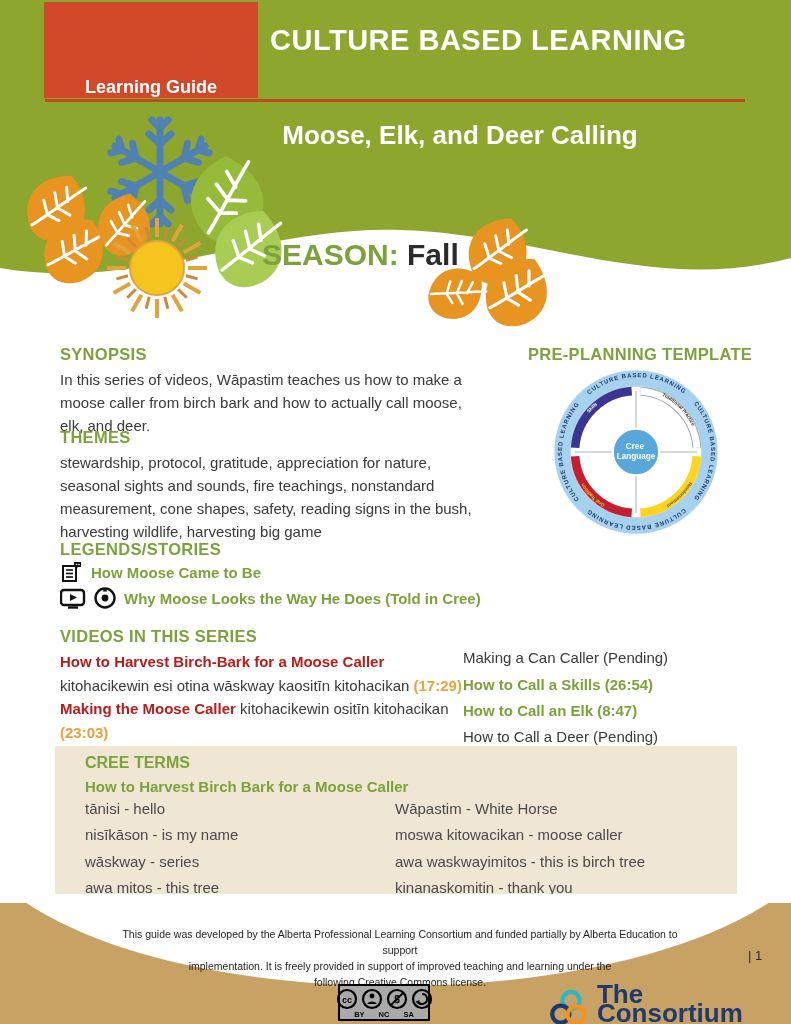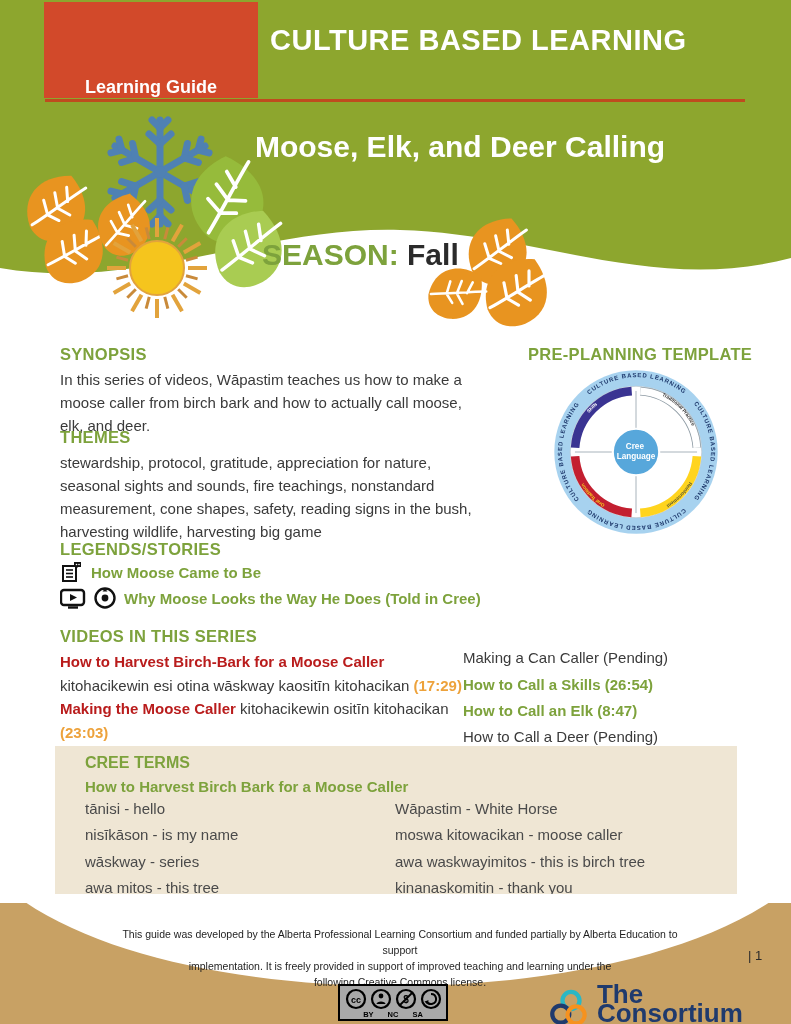--- a/index.html
+++ b/index.html
@@ -5,22 +5,22 @@
   html,body{margin:0;padding:0;background:#ffffff;}
   .page{position:relative;width:791px;height:1024px;overflow:hidden;background:#fff;
         font-family:"Liberation Sans","DejaVu Sans",sans-serif;color:#3a3a3a;}
   
   .header{position:absolute;left:0;top:0;width:791px;height:333px;background:#8DA62E;}
   .badge{position:absolute;left:44px;top:2px;width:214px;height:96px;background:#D2492A;
          display:flex;align-items:flex-end;justify-content:center;}
   .badge span{color:#fff;font-size:18px;font-weight:bold;}
   .brand{position:absolute;left:270px;top:24px;color:#fff;font-size:29px;font-weight:bold;letter-spacing:.5px;}
   .rule{position:absolute;left:45px;top:99px;width:700px;height:3px;background:#BF4B1E;}
-  .page-title{position:absolute;left:240px;top:130px;width:440px;text-align:center;
-              color:#fff;font-size:30px;font-weight:bold;}
+  .page-title{position:absolute;left:240px;top:120px;width:440px;text-align:center;
+              color:#fff;font-size:26px;font-weight:bold;}
   .season{position:absolute;left:262px;top:238px;font-size:30px;font-weight:600;z-index:6;}
   .season .lab{color:#7DA23C;}
   .season .val{color:#2b2b2b;font-weight:600;}
   .wave,.deco{position:absolute;left:0;top:0;}
   .wave{z-index:2;} .deco{z-index:4;}
   
   .h-green{position:absolute;color:#7DA23C;font-size:16.5px;font-weight:bold;letter-spacing:.3px;}
   .body-txt{position:absolute;font-size:15px;line-height:23px;color:#3a3a3a;}
   .leg-item{position:absolute;display:flex;align-items:center;gap:7px;}
   .leg-item .lbl{color:#7DA23C;font-size:15px;font-weight:bold;}
@@ -36,21 +36,21 @@
   .cree-sub{position:absolute;left:30px;top:32px;color:#7DA23C;font-size:15px;font-weight:bold;}
   .cree-col{position:absolute;top:54px;font-size:15px;color:#4a4a4a;}
   .cree-col div{height:26.4px;}
   .cree-l{left:30px;} .cree-r{left:340px;}
   
   .footer{position:absolute;left:0;top:903px;width:791px;height:121px;background:#C8A164;}
   .dome{position:absolute;left:0;top:894px;z-index:1;}
   .license{position:absolute;left:120px;top:926px;width:560px;text-align:center;
            font-size:10.5px;line-height:16px;color:#1e1e1e;z-index:2;}
   .pagenum{position:absolute;left:748px;top:948px;font-size:13px;color:#2b2b2b;z-index:2;}
-  .cc-badge{position:absolute;left:338px;top:984px;width:110px;height:37px;background:#A9A9A9;
+  .cc-badge{position:absolute;left:338px;top:984px;width:92px;height:37px;background:#A9A9A9;
             border:2px solid #000;box-sizing:border-box;z-index:2;display:flex;flex-direction:column;align-items:center;}
   .cc-row{display:flex;gap:3px;margin-top:2px;}
   .cc-lbls{display:flex;gap:14px;margin-top:0px;font-size:7.5px;font-weight:bold;color:#000;}
   .consortium{position:absolute;left:548px;top:985px;display:flex;align-items:center;gap:8px;z-index:2;}
   .con-name{color:#1F3A6D;font-size:26px;font-weight:bold;line-height:19px;}
   .con-tag{color:#F6921E;font-size:6.8px;font-weight:bold;letter-spacing:.2px;margin-top:2px;}
   .preplan-wheel{position:absolute;left:550px;top:366px;z-index:1;}
 </style>
 </head>
 <body>

